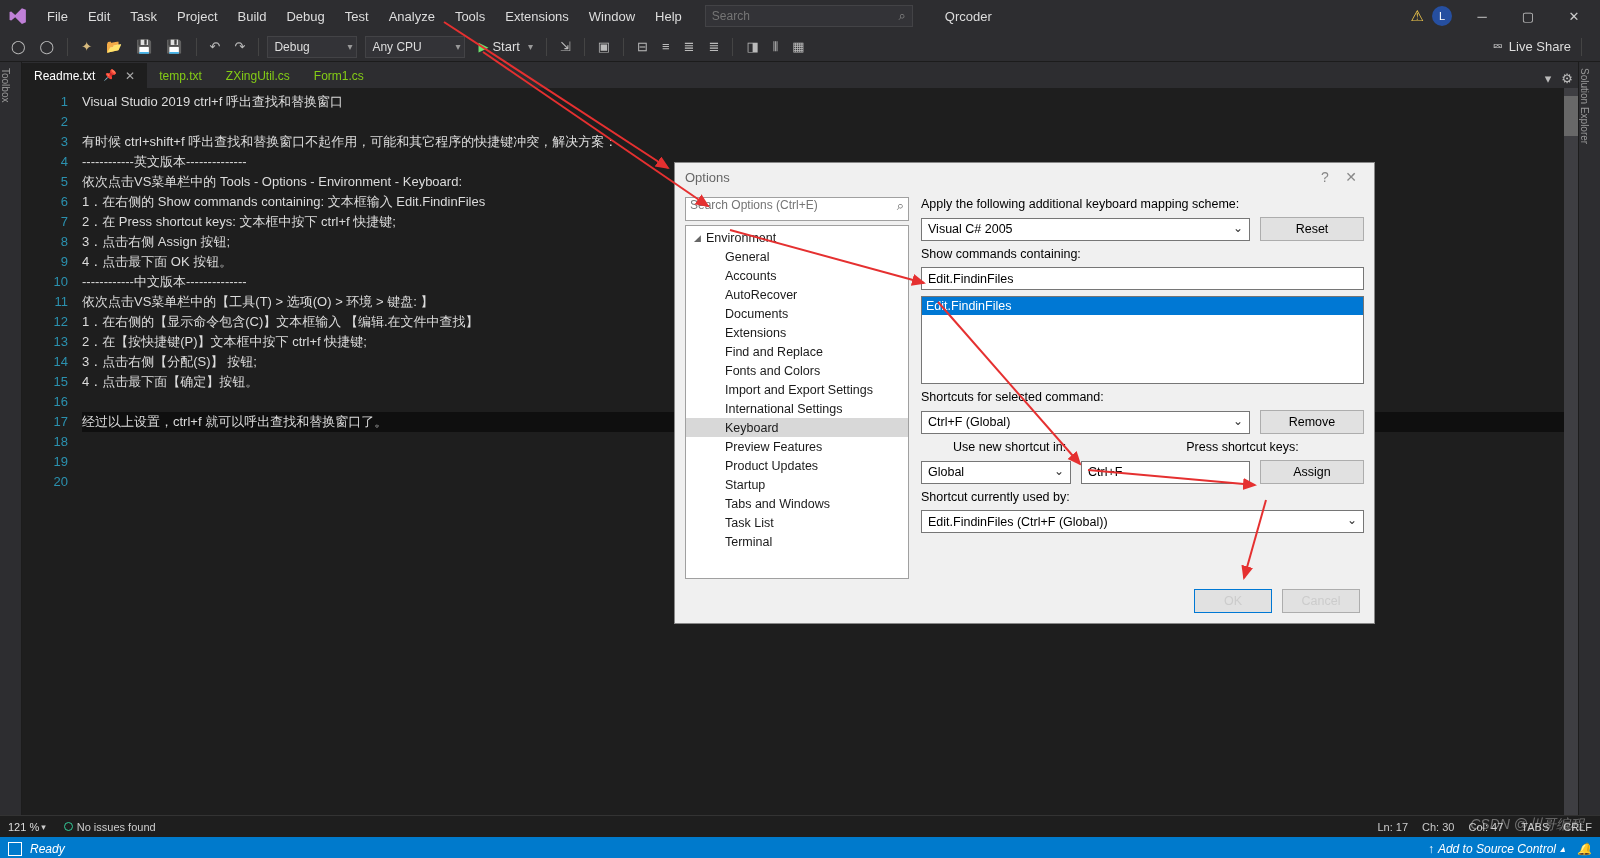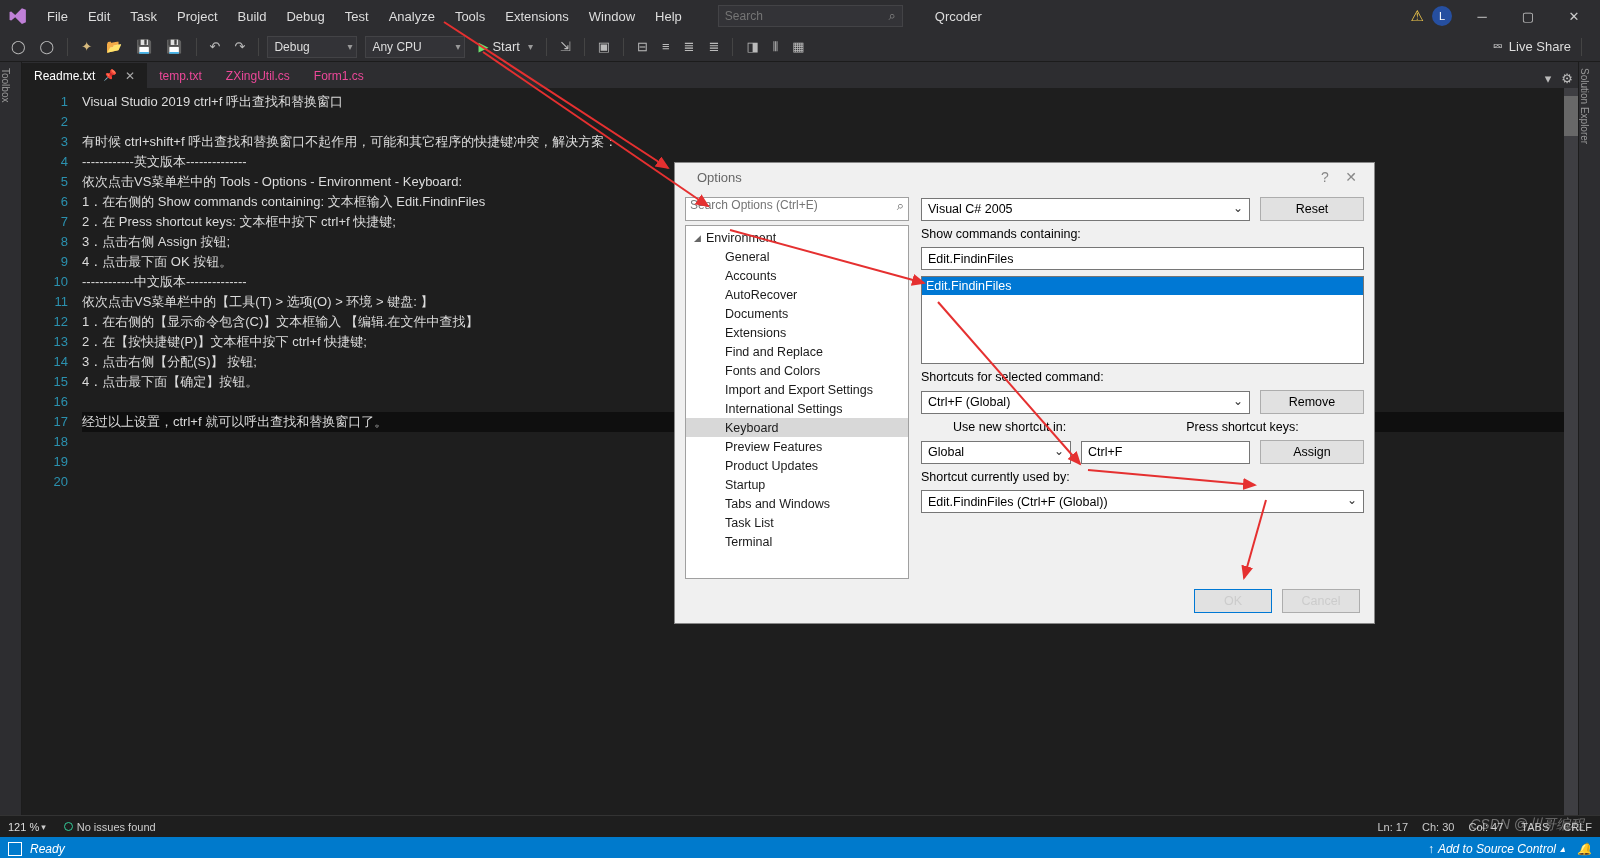--- a/index.html
+++ b/index.html
@@ -1,39 +1,39 @@
 <!DOCTYPE html>
 <html><head>
 <meta charset="utf-8">
 <style>
   * { box-sizing: border-box; margin: 0; padding: 0; font-family: "Segoe UI", sans-serif; }
   body { width: 1600px; height: 858px; background: #2d2d30; color: #ccc; overflow: hidden; font-size: 13px; position: relative; }
   .menubar { height: 30px; background: #2d2d30; display: flex; align-items: center; padding: 16px 6px; gap: 2px; }
   .vs-logo { width: 24px; height: 24px; margin-right: 6px; display:flex; align-items:center; justify-content:center;}
   .menu-item { padding: 4px 9px; color: #ddd; cursor: pointer; font-size: 13px; }
-  .search-box { margin-left: 25px; width: 185px; height: 22px; background: #333337; border: 1px solid #434346; display: flex; align-items: center; padding: 0 6px; }
+  .search-box { margin-left: 12px; width: 208px; height: 22px; background: #333337; border: 1px solid #434346; display: flex; align-items: center; padding: 0 6px; }
   .search-box input { background:transparent; border:none; outline:none; color:#ccc; width:100%; font-size:12px;}
   .project-name { margin-left: 30px; color: #ddd; font-size: 13px; }
   .title-icons { margin-left: auto; display: flex; align-items: center; gap: 6px; }
   .win-btn { width: 40px; height: 28px; display:flex;align-items:center;justify-content:center;color:#ccc;cursor:pointer;}
   .user-badge { width:20px;height:20px;border-radius:50%;background:#264fa0;color:#fff;display:flex;align-items:center;justify-content:center;font-size:11px;margin-right:4px;}
   .warn-icon{color:#f2c94c;font-size:15px;margin-right:2px;}
   .toolbar { height: 30px; background: #2d2d30; border-bottom: 1px solid #1c1c1c; display: flex; align-items: center; padding: 0 6px; gap: 4px; }
   .tb-sep{width:1px;height:18px;background:#444;margin:0 4px;}
   .tb-btn{padding:2px 5px;color:#bbb;cursor:pointer;font-size:13px;display:flex;align-items:center;}
   .combo{height:22px;background:#333337;border:1px solid #434346;color:#ddd;font-size:12px;padding:0 20px 0 6px;display:flex;align-items:center;position:relative;margin-right:4px;}
   .combo::after{content:"▾";position:absolute;right:4px;color:#999;font-size:10px;}
   .start-btn{color:#6ce26c;display:flex;align-items:center;gap:4px;}
   .live-share { margin-left: auto; display: flex; align-items: center; gap: 6px; color: #ddd; padding-right:8px;}
   .main-area{display:flex;height:calc(100% - 30px - 30px - 22px - 23px);}
   .left-rail{width:22px;background:#2d2d30;border-right:1px solid #1c1c1c;color:#999;font-size:10px;writing-mode:vertical-lr;text-align:left;padding-top:6px;}
   .right-rail{width:22px;background:#2d2d30;border-left:1px solid #1c1c1c;color:#999;font-size:10px;writing-mode:vertical-lr;text-align:left;padding-top:6px;}
   .editor-zone{flex:1;display:flex;flex-direction:column;background:#1e1e1e;}
   .tab-row{height:26px;background:#2d2d30;display:flex;align-items:flex-end;}
-  .tab{height:25px;padding:0 12px;display:flex;align-items:center;gap:8px;color:#ec4899;font-size:12px;cursor:pointer;}
+  .tab{height:25px;padding:0 12px;display:flex;align-items:center;gap:8px;color:#84cc16;font-size:12px;cursor:pointer;}
   .tab.active{background:#1e1e1e;color:#fff;}
   .tab .pin{font-size:11px;color:#aaa;}
   .tab .close{font-size:12px;color:#aaa;}
   .editor{flex:1;display:flex;overflow:hidden;}
   .gutter{width:60px;text-align:right;padding-right:14px;color:#2b91af;font-size:13px;line-height:20px;padding-top:4px;background:#1e1e1e;user-select:none;}
   .code{flex:1;color:#dcdcdc;font-size:13px;line-height:20px;padding-top:4px;white-space:pre;font-family:Consolas,"Microsoft YaHei",monospace;position:relative;}
   .code .line{height:20px;}
   .code .cursor-line{background:#0f0f0f;}
   .v-scroll{width:14px;background:#3e3e42;}
   .v-scroll .thumb{width:100%;height:40px;background:#686868;margin-top:8px;}
@@ -44,21 +44,21 @@
   .bottom-info .spacer{flex:1;}
   .status-bar{height:23px;background:#007acc;color:#fff;display:flex;align-items:center;padding:0 8px;font-size:12px;font-style:italic;}
   .status-bar .box{width:14px;height:14px;border:1.3px solid #fff;margin-right:8px;}
   .status-bar .spacer{flex:1;}
   .status-bar .right-item{margin-left:12px;display:flex;align-items:center;gap:4px;}
   .arrow{position:absolute;pointer-events:none;}
   .arrow-line{stroke:#e53030;stroke-width:2;fill:none;}
   .arrow-head{fill:#e53030;}
   
   .dialog{position:absolute;left:674px;top:162px;width:701px;height:462px;background:#f0f0f0;border:1px solid #888;box-shadow:5px 5px 0 rgba(0,0,0,0);}
-  .dialog-title{height:28px;display:flex;align-items:center;padding:0 10px;color:#666;font-size:13px;margin-left:12px;}
+  .dialog-title{height:28px;display:flex;align-items:center;padding:0 10px;color:#666;font-size:13px;}
   .dialog-title .spacer{flex:1;}
   .dialog-title .icn{width:26px;text-align:center;color:#888;cursor:pointer;font-size:14px;}
   .dialog-body{display:flex;height:calc(100% - 28px - 44px);padding:6px 10px 0 10px;gap:12px;}
   .dialog-left{width:224px;display:flex;flex-direction:column;}
   .opt-search{height:24px;border:1px solid #a0a0a0;display:flex;align-items:flex-start;padding:0 4px;background:#fff;margin-bottom:4px;}
   .opt-search input{flex:1;border:none;outline:none;font-size:12px;color:#555;}
   .tree-box{flex:1;border:1px solid #a0a0a0;background:#fff;overflow-y:auto;position:relative;}
   .tree-box::-webkit-scrollbar{width:17px;background:#f0f0f0;}
   .tree-box::-webkit-scrollbar-thumb{background:#c2c2c2;}
   .tree-root{padding:2px 0;}
@@ -270,20 +270,21 @@
               <div class="tree-item tree-child">Product Updates</div>
               <div class="tree-item tree-child">Startup</div>
               <div class="tree-item tree-child">Tabs and Windows</div>
               <div class="tree-item tree-child">Task List</div>
               <div class="tree-item tree-child">Terminal</div>
             </div>
         </div>
       </div>
     </div>
     <div class="dialog-right">
+      <div class="lbl"><span>Apply the following additional keyboard mapping scheme:</span></div>
       <div class="row">
         <div class="drop" style="flex:1;">Visual C# 2005</div>
         <div class="btn">Reset</div>
       </div>
       <div class="lbl"><span>Show commands containing:</span></div>
       <div class="txt">Edit.FindinFiles</div>
       <div class="listbox">
         <div class="li sel">Edit.FindinFiles</div>
       </div>
       <div class="lbl"><span>Shortcuts for selected command:</span></div>

